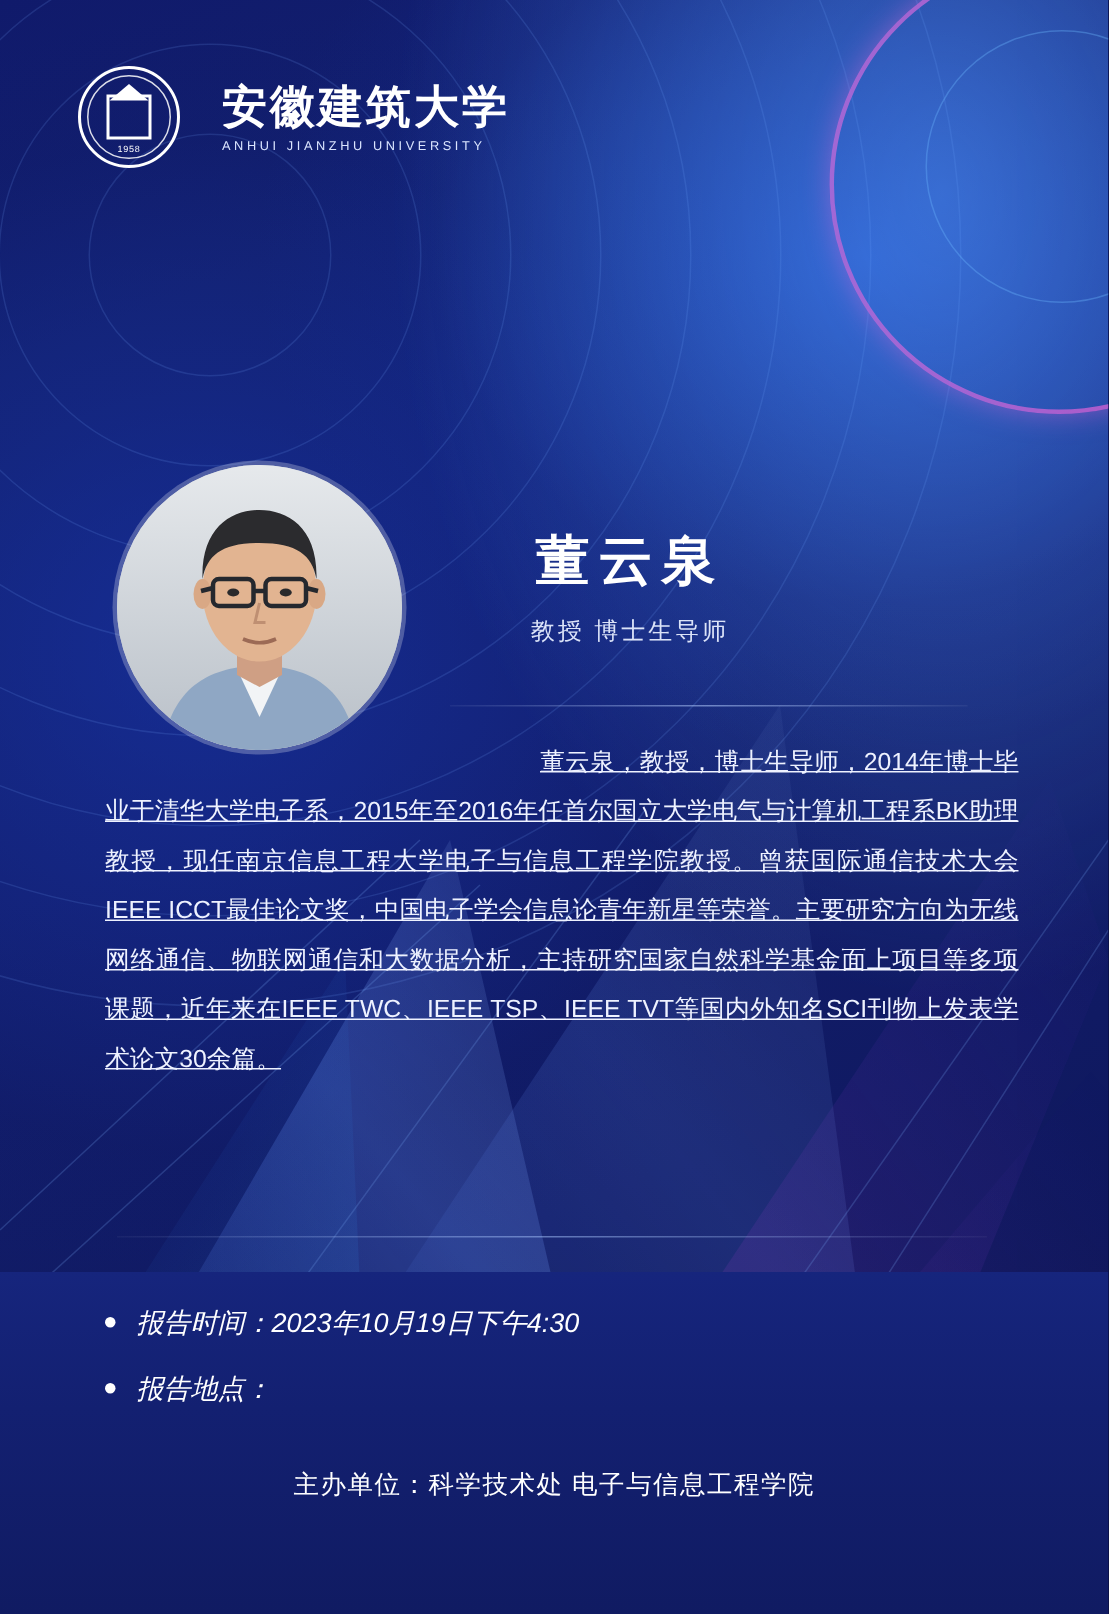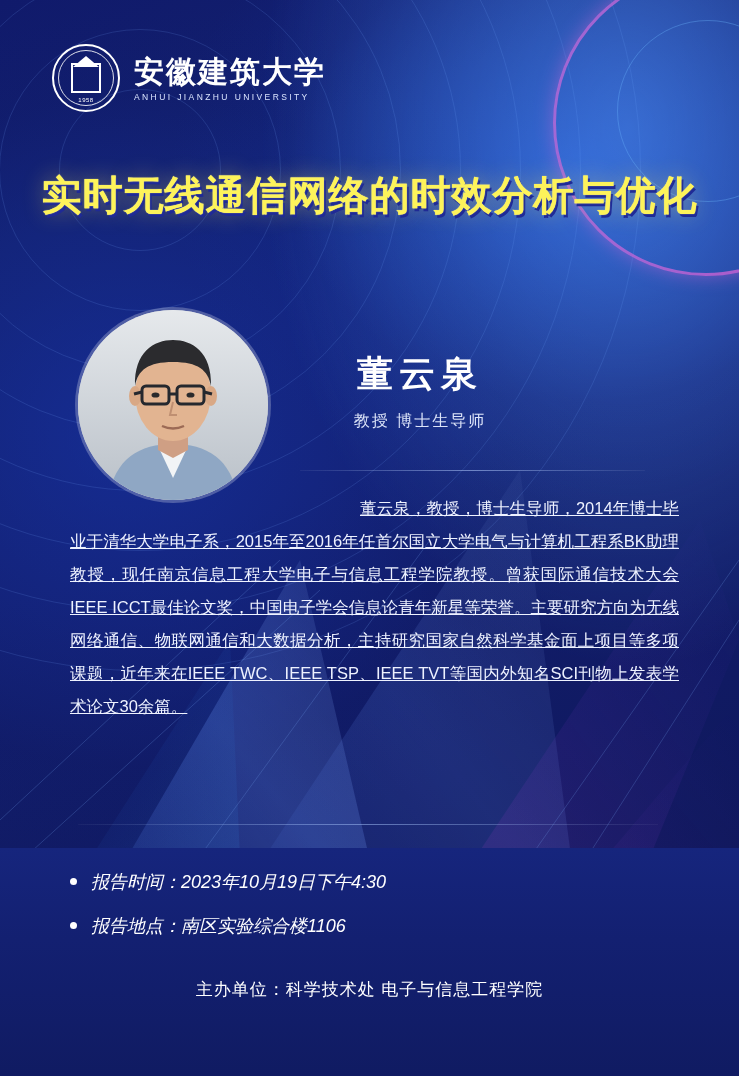--- a/index.html
+++ b/index.html
@@ -91,21 +91,21 @@
     height: 1076px;
   }
 
   
   .logo-wrap {
     position: absolute;
     left: 52px;
     top: 44px;
     display: flex;
     align-items: center;
-    gap: 14px;
+    gap: 28px;
   }
   .logo-seal {
     width: 64px;
     height: 64px;
     border-radius: 50%;
     border: 2px solid #ffffff;
     position: relative;
     flex: none;
   }
   .logo-seal:before {
@@ -364,21 +364,20 @@
       <div class="logo-seal">
         <div class="logo-seal-inner"></div>
         <div class="logo-seal-year">1958</div>
       </div>
       <div class="logo-text">
         <div class="logo-cn">安徽建筑大学</div>
         <div class="logo-en">ANHUI JIANZHU UNIVERSITY</div>
       </div>
     </div>
 
-    <div class="title">实时无线通信网络的时效分析与优化</div>
 
     <div class="photo">
       <svg width="190" height="190" viewBox="0 0 190 190">
         <defs>
           <linearGradient id="bg" x1="0" y1="0" x2="0" y2="1">
             <stop offset="0%" stop-color="#e6e9ec"></stop>
             <stop offset="100%" stop-color="#b9c0c8"></stop>
           </linearGradient>
         </defs>
         <rect width="190" height="190" fill="url(#bg)"></rect>
@@ -425,20 +424,19 @@
 
     <div class="details">
       <div class="detail-row">
         <span class="bullet"></span>
         <span>报告时间：</span>
         <span>2023年10月19日下午4:30</span>
       </div>
       <div class="detail-row">
         <span class="bullet"></span>
         <span>报告地点：</span>
-        <span>南区实验综合楼1106</span>
       </div>
     </div>
 
     <div class="organizer">主办单位：科学技术处 电子与信息工程学院</div>
 
   </div>
 </div>
 
 </body></html>

